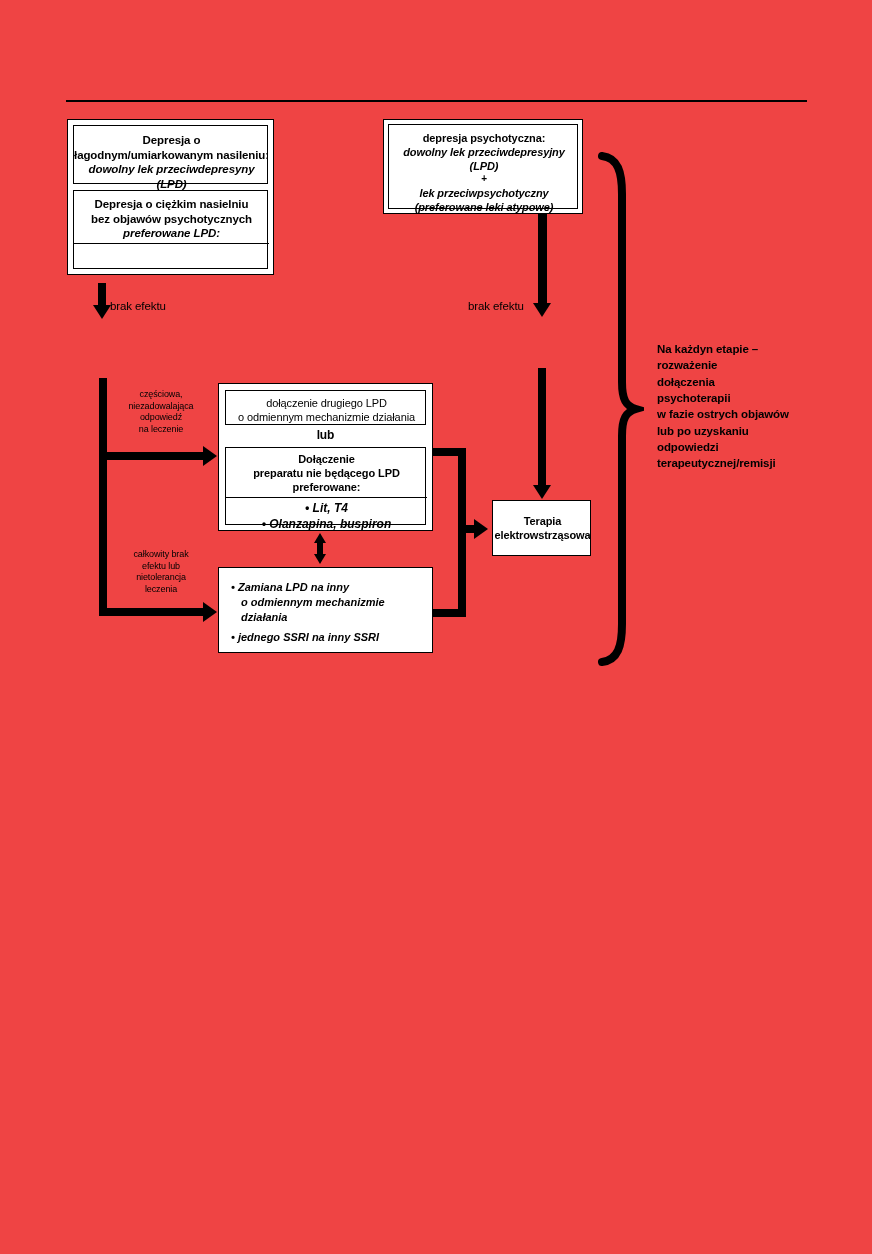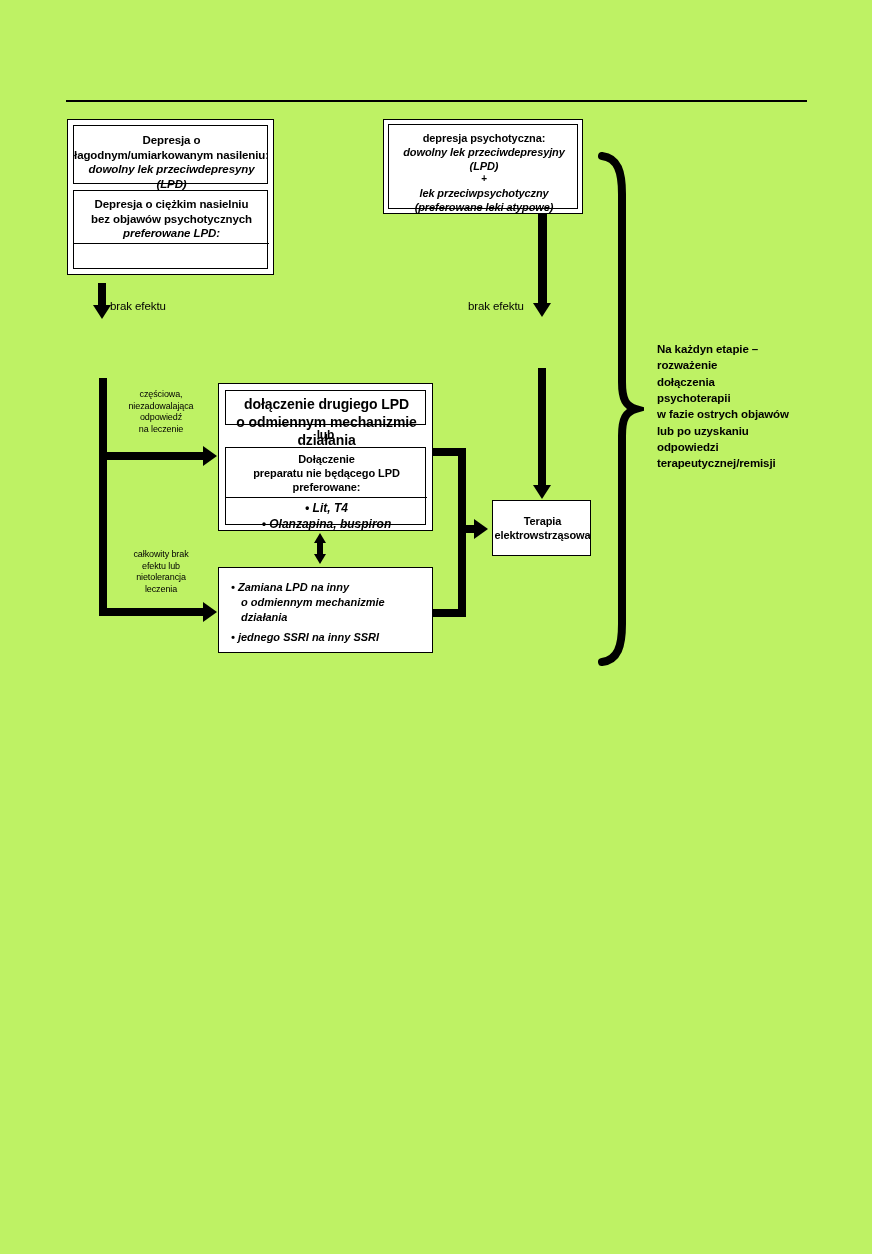--- a/index.html
+++ b/index.html
@@ -8,21 +8,21 @@
     background: #ffffff;
   }
   body {
     font-family: "Liberation Sans", sans-serif;
     color: #000000;
   }
   #page {
     position: relative;
     width: 872px;
     height: 1254px;
-    background: #bef264;
+    background: #ef4444;
     overflow: hidden;
   }
 
   
   .abs { position: absolute; }
   .ctr { text-align: center; }
   .ital { font-style: italic; }
 
   .hrule {
     position: absolute;
@@ -160,21 +160,21 @@
   <div class="txt ctr" style="left:106px; top:549px; width:110px; font-size:9px;">
     <div>całkowity brak</div>
     <div>efektu lub</div>
     <div>nietolerancja</div>
     <div>leczenia</div>
   </div>
 
   <div class="box-outer" style="left:218px; top:383px; width:215px; height:148px;"></div>
 
   <div class="box" style="left:225px; top:390px; width:201px; height:35px;">
-    <div class="txt ctr" style="left:0; top:5px; width:201px; font-size:14px; font-weight:bold;">
+    <div class="txt ctr" style="left:0; top:5px; width:201px; font-size:11px; font-weight:normal;">
       <div>dołączenie drugiego LPD</div>
       <div>o odmiennym mechanizmie działania</div>
     </div>
   </div>
 
   <div class="txt ctr" style="left:225px; top:428px; width:201px; font-size:12px; font-weight:bold;">lub</div>
 
   <div class="box" style="left:225px; top:447px; width:201px; height:78px;">
     <div class="txt ctr" style="left:0; top:4px; width:201px; font-size:11px; font-weight:bold;">
       <div>Dołączenie</div>

